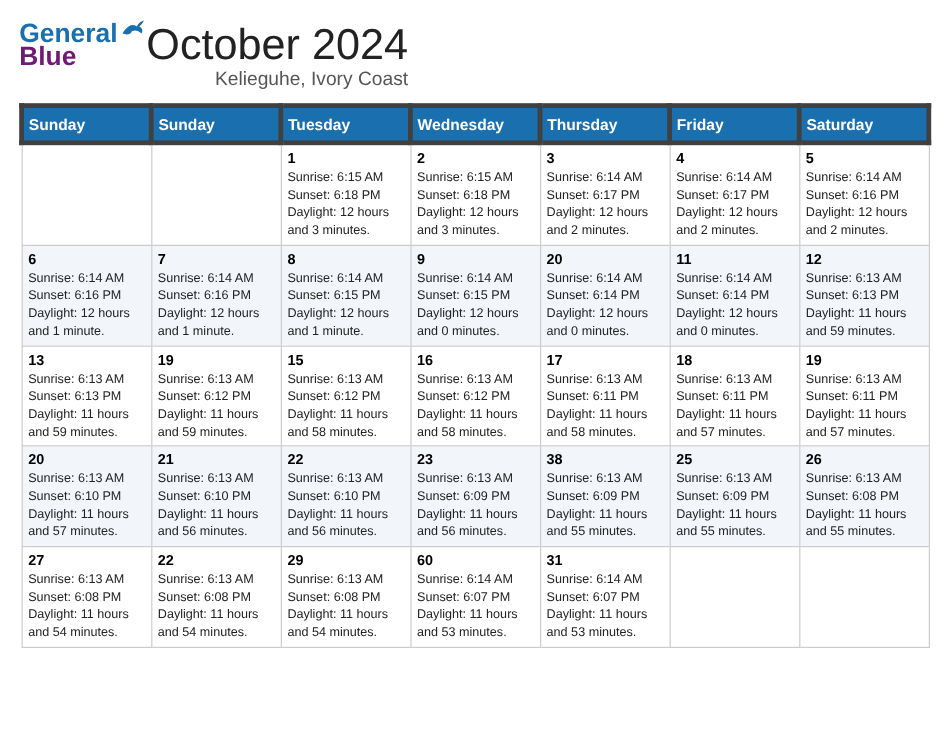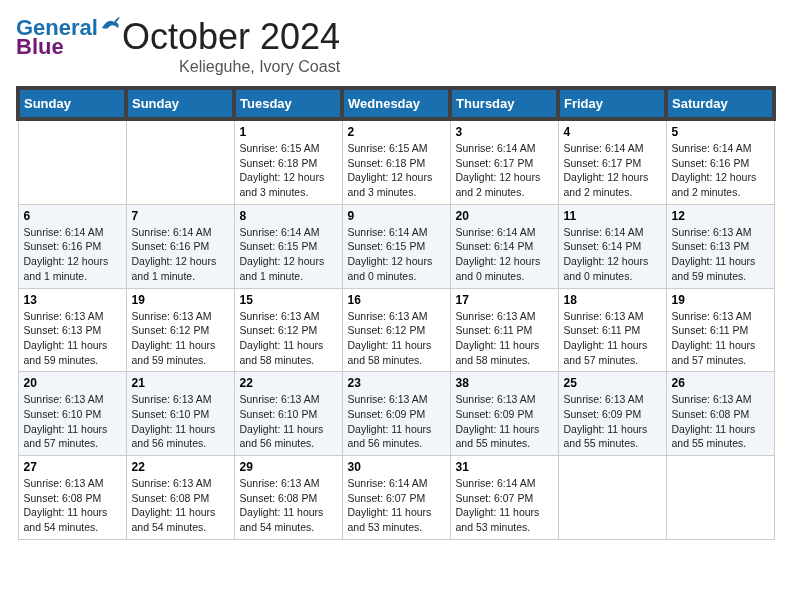--- a/index.html
+++ b/index.html
@@ -284,21 +284,21 @@
 Sunset: 6:08 PM
 Daylight: 11 hours and 54 minutes.</div>
         </td>
         <td>
           <span class="day-num">29</span>
           <div class="day-info" style="white-space: pre-line;">Sunrise: 6:13 AM
 Sunset: 6:08 PM
 Daylight: 11 hours and 54 minutes.</div>
         </td>
         <td>
-          <span class="day-num">30</span>
+          <span class="day-num">60</span>
           <div class="day-info" style="white-space: pre-line;">Sunrise: 6:14 AM
 Sunset: 6:07 PM
 Daylight: 11 hours and 53 minutes.</div>
         </td>
         <td>
           <span class="day-num">31</span>
           <div class="day-info" style="white-space: pre-line;">Sunrise: 6:14 AM
 Sunset: 6:07 PM
 Daylight: 11 hours and 53 minutes.</div>
         </td>

